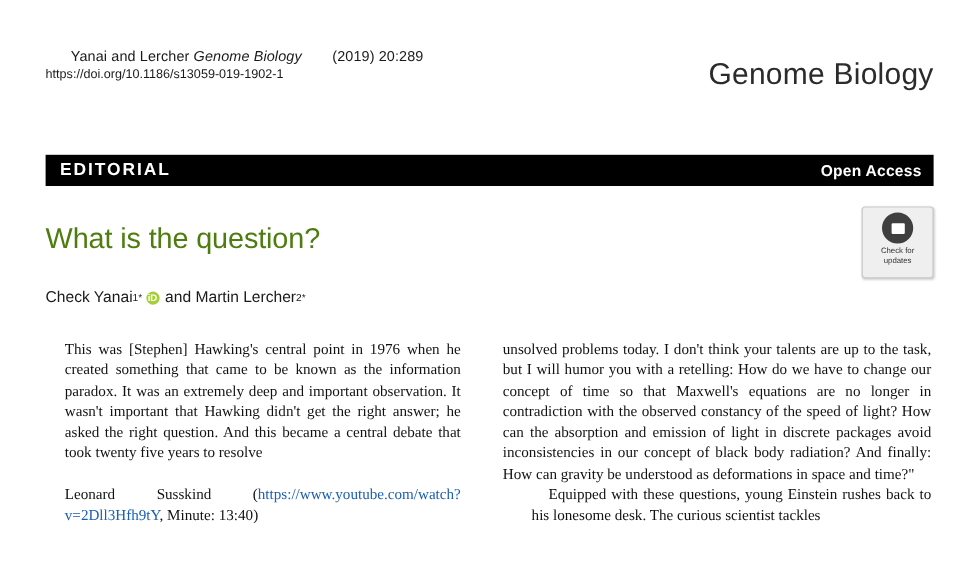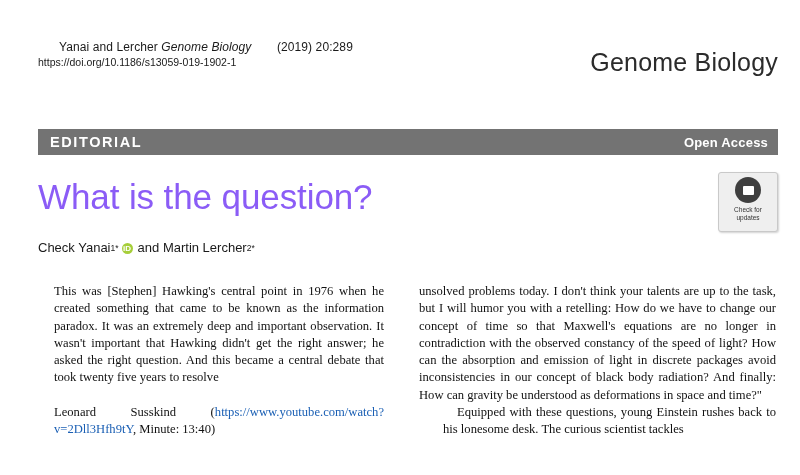--- a/index.html
+++ b/index.html
@@ -59,21 +59,21 @@
     letter-spacing: 0.2px;
   }
 
   
   .banner {
     position: absolute;
     left: 38px;
     top: 129px;
     width: 740px;
     height: 26px;
-    background: #737373;
+    background: #000000;
     display: flex;
     align-items: center;
     justify-content: space-between;
     box-sizing: border-box;
     padding: 0 10px 0 12px;
   }
   .banner-left {
     font-family: "Liberation Sans", sans-serif;
     font-size: 14.5px;
     font-weight: bold;
@@ -85,25 +85,25 @@
     font-size: 13px;
     font-weight: bold;
     color: #ffffff;
     letter-spacing: 0.2px;
   }
 
   
   .title {
     position: absolute;
     left: 38px;
-    top: 154px;
-    font-family: "Liberation Sans", sans-serif;
-    font-size: 35px;
+    top: 170px;
+    font-family: "Liberation Sans", sans-serif;
+    font-size: 24px;
     font-weight: 300;
-    color: #8b5cf6;
+    color: #4d7c0f;
     letter-spacing: -0.1px;
   }
 
   
   .authors {
     position: absolute;
     left: 38px;
     top: 240px;
     font-family: "Liberation Sans", sans-serif;
     font-size: 13px;

